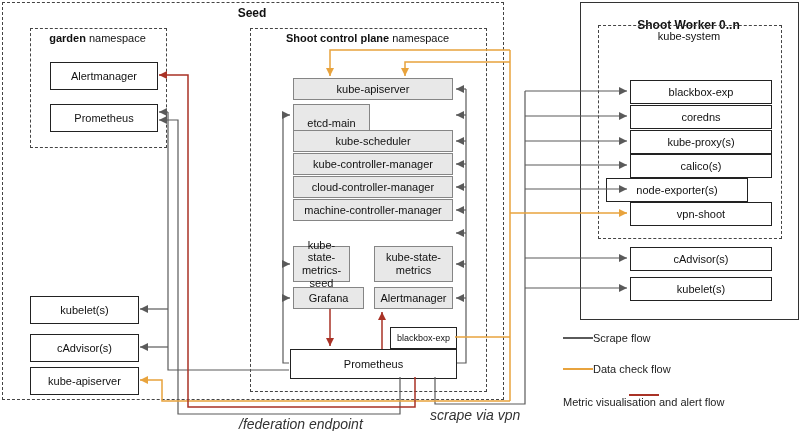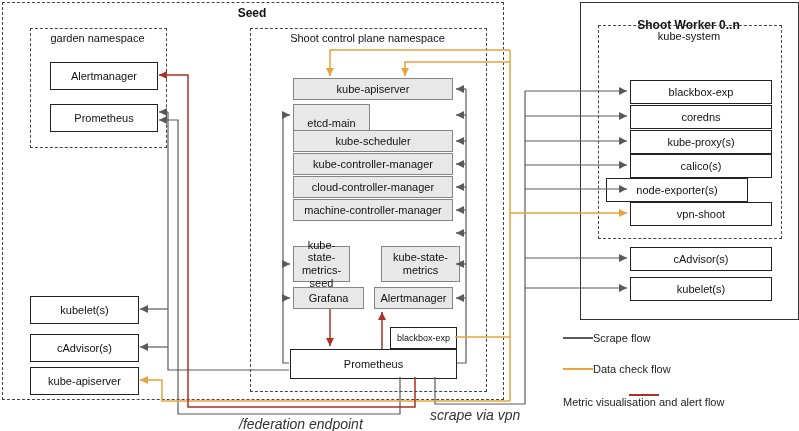--- a/index.html
+++ b/index.html
@@ -5,21 +5,21 @@
   html,body{margin:0;padding:0;background:#fff;}
   #canvas{
     position:relative;width:799px;height:431px;background:#fff;overflow:hidden;
     font-family:"Liberation Sans","DejaVu Sans",sans-serif;color:#111;
   }
   .abs{position:absolute;}
   .frame-dashed{border:1px dashed #444;background:transparent;}
   .frame-solid{border:1px solid #333;background:transparent;}
   .title{font-size:12px;font-weight:bold;text-align:center;}
   .ns-title{font-size:11px;text-align:center;white-space:nowrap;}
-  .ns-title .b{font-weight:normal;}
+  .ns-title .b{font-weight:bold;}
   .node{
     background:#fff;border:1px solid #222;display:flex;align-items:center;justify-content:center;
     font-size:11px;text-align:center;line-height:1.15;overflow-wrap:break-word;
   }
   .comp{
     background:#e8e8e8;border:1px solid #858585;display:flex;align-items:center;justify-content:center;
     font-size:11px;text-align:center;line-height:1.15;overflow-wrap:break-word;padding:0 2px;box-sizing:border-box;
   }
   .small{font-size:9px;}
   .flow-label{font-size:14px;color:#333;background:#fff;padding:0 2px;white-space:nowrap;font-style:italic;}
@@ -47,21 +47,21 @@
   <div class="abs frame-dashed" style="left:250px;top:28px;width:235px;height:362px;"></div>
   <div class="abs ns-title" style="left:250px;top:32px;width:235px;"><span class="b">Shoot control plane</span><span> namespace</span></div>
 
   <div class="abs comp" style="left:293px;top:78px;width:160px;height:22px;">kube-apiserver</div>
   <div class="abs comp" style="left:293px;top:104px;width:77px;height:38px;">etcd-main</div>
   <div class="abs comp" style="left:293px;top:130px;width:160px;height:22px;">kube-scheduler</div>
   <div class="abs comp" style="left:293px;top:153px;width:160px;height:22px;">kube-controller-manager</div>
   <div class="abs comp" style="left:293px;top:176px;width:160px;height:22px;">cloud-controller-manager</div>
   <div class="abs comp" style="left:293px;top:199px;width:160px;height:22px;">machine-controller-manager</div>
   <div class="abs comp" style="left:293px;top:246px;width:57px;height:36px;">kube-state-metrics-seed</div>
-  <div class="abs comp" style="left:374px;top:246px;width:79px;height:36px;margin-left:7px;">kube-state-metrics</div>
+  <div class="abs comp" style="left:374px;top:246px;width:79px;height:36px;">kube-state-metrics</div>
   <div class="abs comp" style="left:293px;top:287px;width:71px;height:22px;">Grafana</div>
   <div class="abs comp" style="left:374px;top:287px;width:79px;height:22px;">Alertmanager</div>
 
   <div class="abs node small" style="left:390px;top:327px;width:65px;height:20px;">blackbox-exp</div>
   <div class="abs node" style="left:290px;top:349px;width:165px;height:28px;">Prometheus</div>
 
   <div class="abs node" style="left:30px;top:296px;width:107px;height:26px;">kubelet(s)</div>
   <div class="abs node" style="left:30px;top:334px;width:107px;height:26px;">cAdvisor(s)</div>
   <div class="abs node" style="left:30px;top:367px;width:107px;height:26px;">kube-apiserver</div>
 

